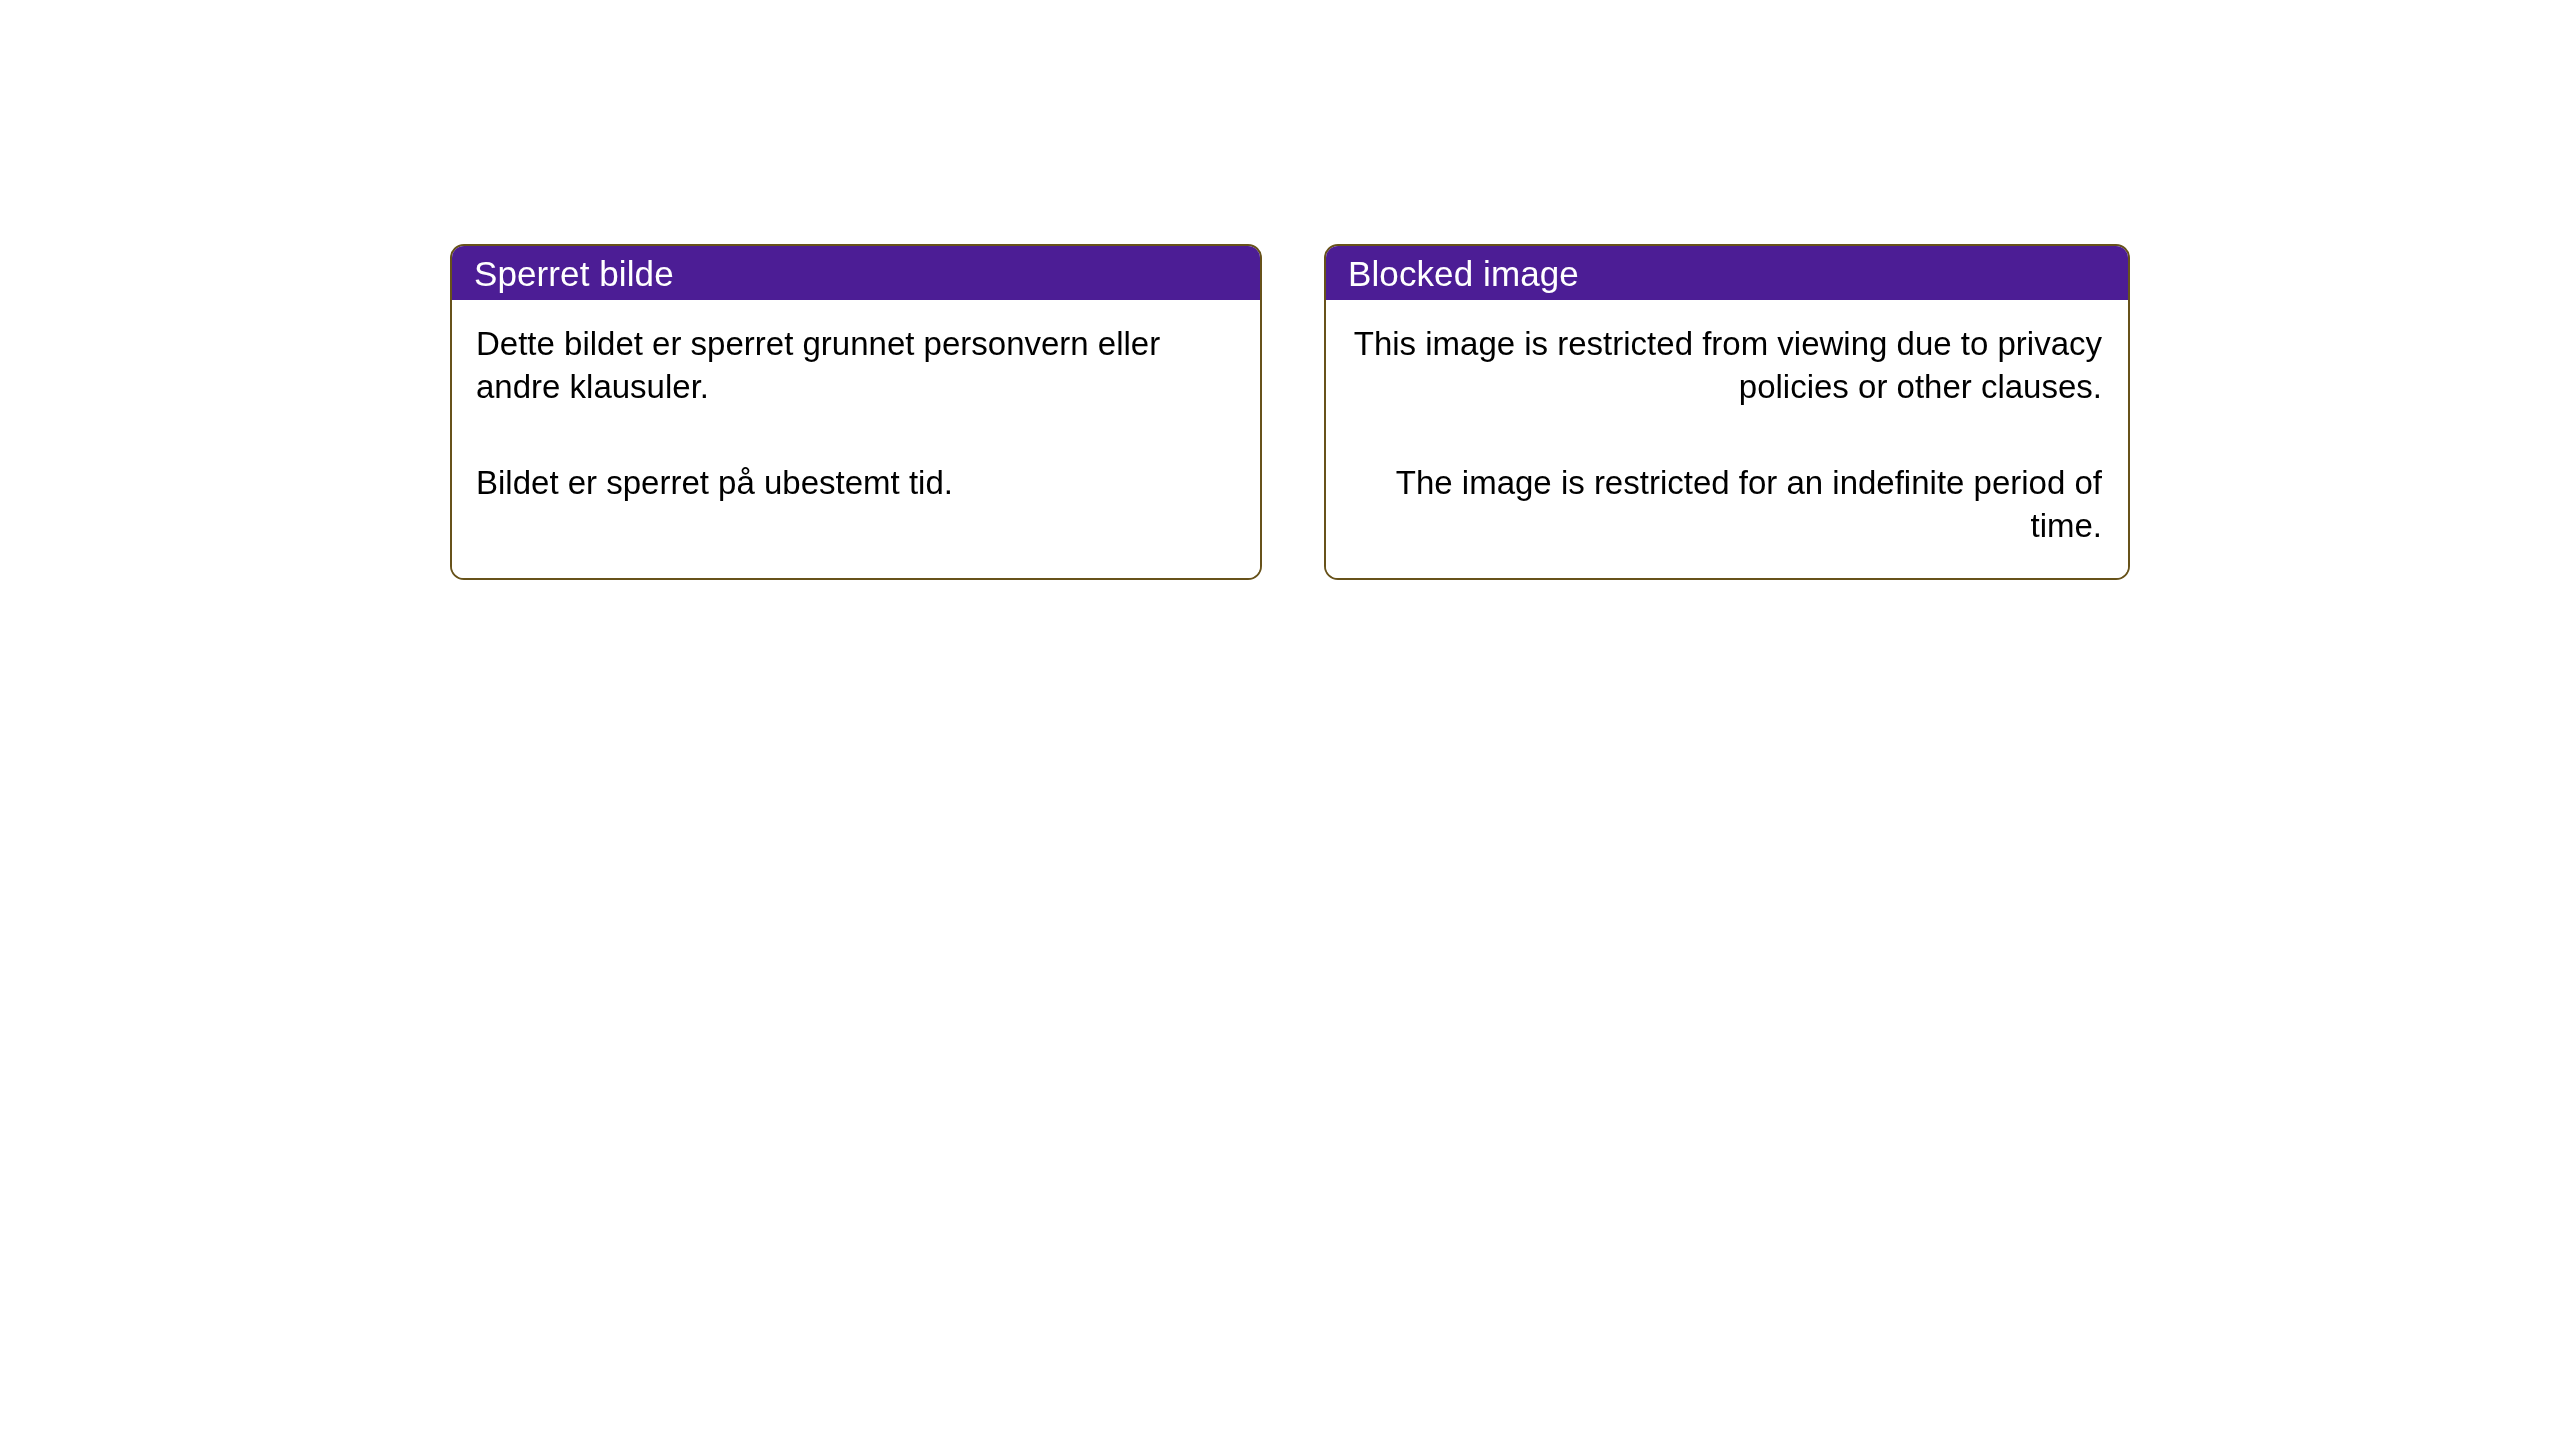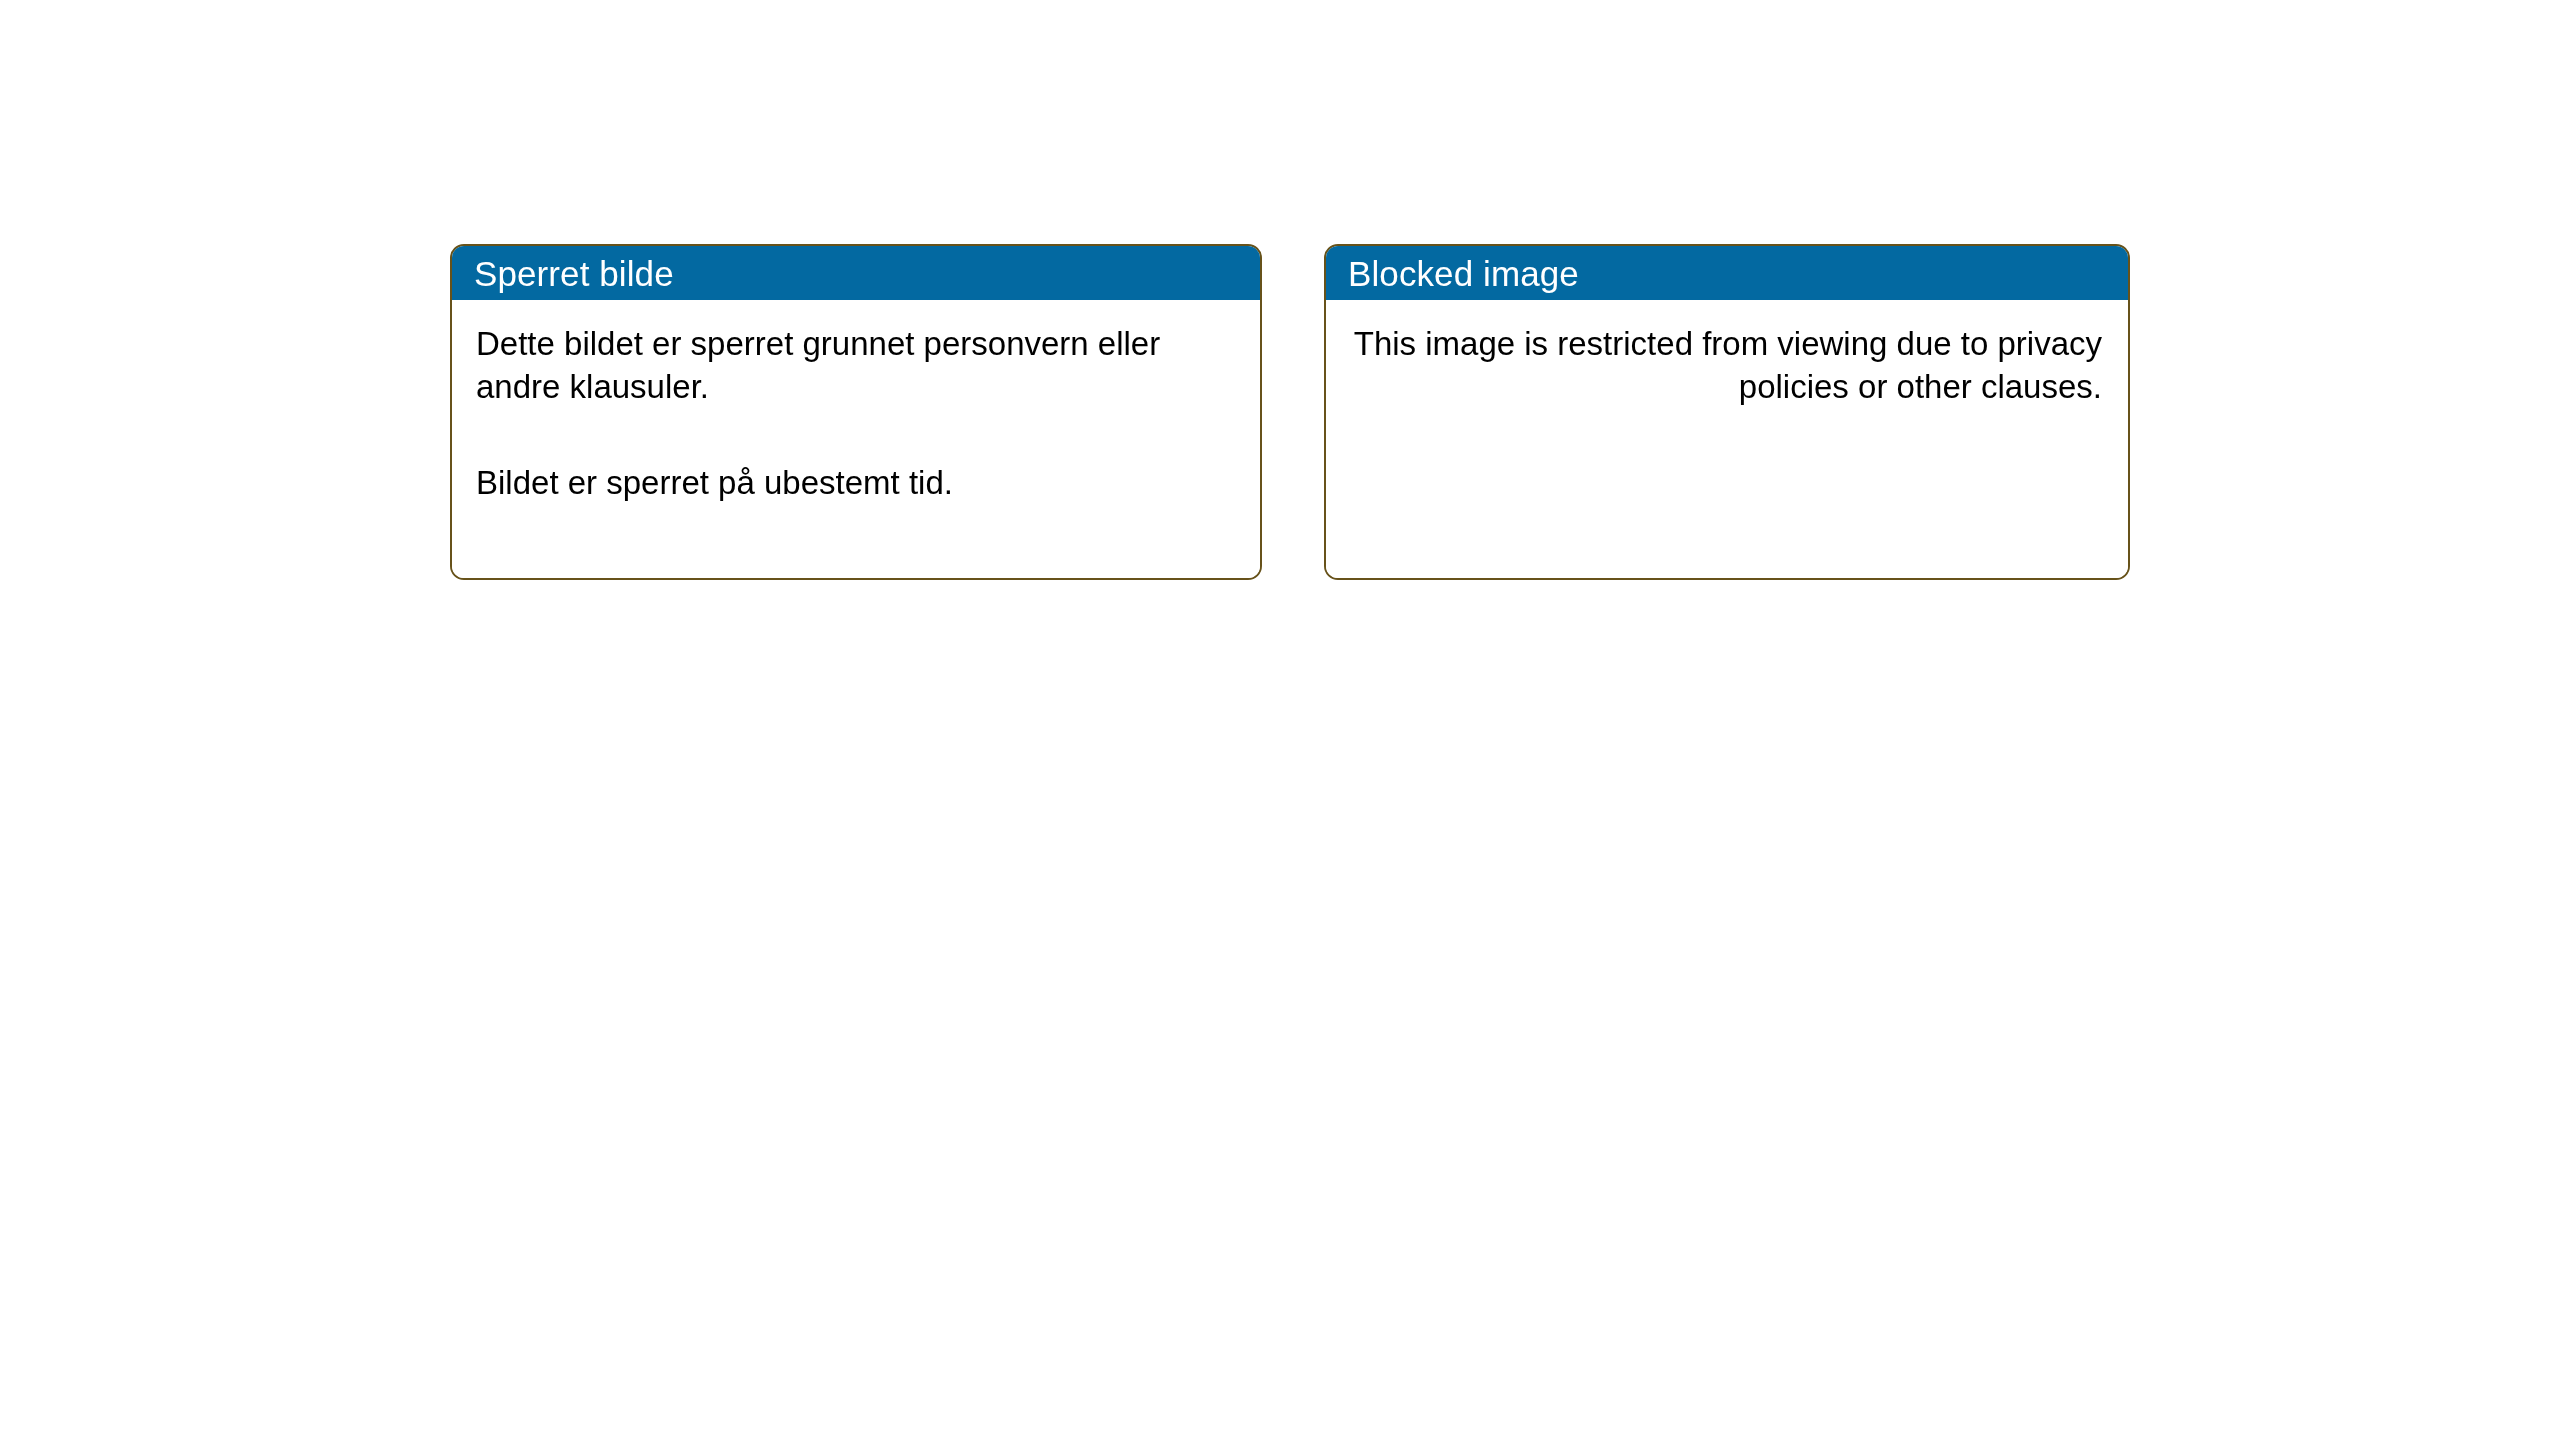--- a/index.html
+++ b/index.html
@@ -42,21 +42,21 @@
   .notice-card.card-no {
     width: 812px;
   }
 
   .notice-card.card-en {
     width: 806px;
     text-align: right;
   }
 
   .card-header {
-    background: #0369a1;
+    background: #4c1d95;
     color: #ffffff;
     height: 54px;
     flex: 0 0 54px;
     display: flex;
     align-items: center;
     padding: 0 0 0 22px;
     box-sizing: border-box;
   }
 
   .card-header-title {
@@ -101,16 +101,17 @@
       <p class="card-paragraph">Bildet er sperret på ubestemt tid.</p>
     </div>
   </div>
 
   <div class="notice-card card-en">
     <div class="card-header">
       <span class="card-header-title">Blocked image</span>
     </div>
     <div class="card-body">
       <p class="card-paragraph">This image is restricted from viewing due to privacy policies or other clauses.</p>
+      <p class="card-paragraph">The image is restricted for an indefinite period of time.</p>
     </div>
   </div>
 
 </div>
 
 </body></html>

